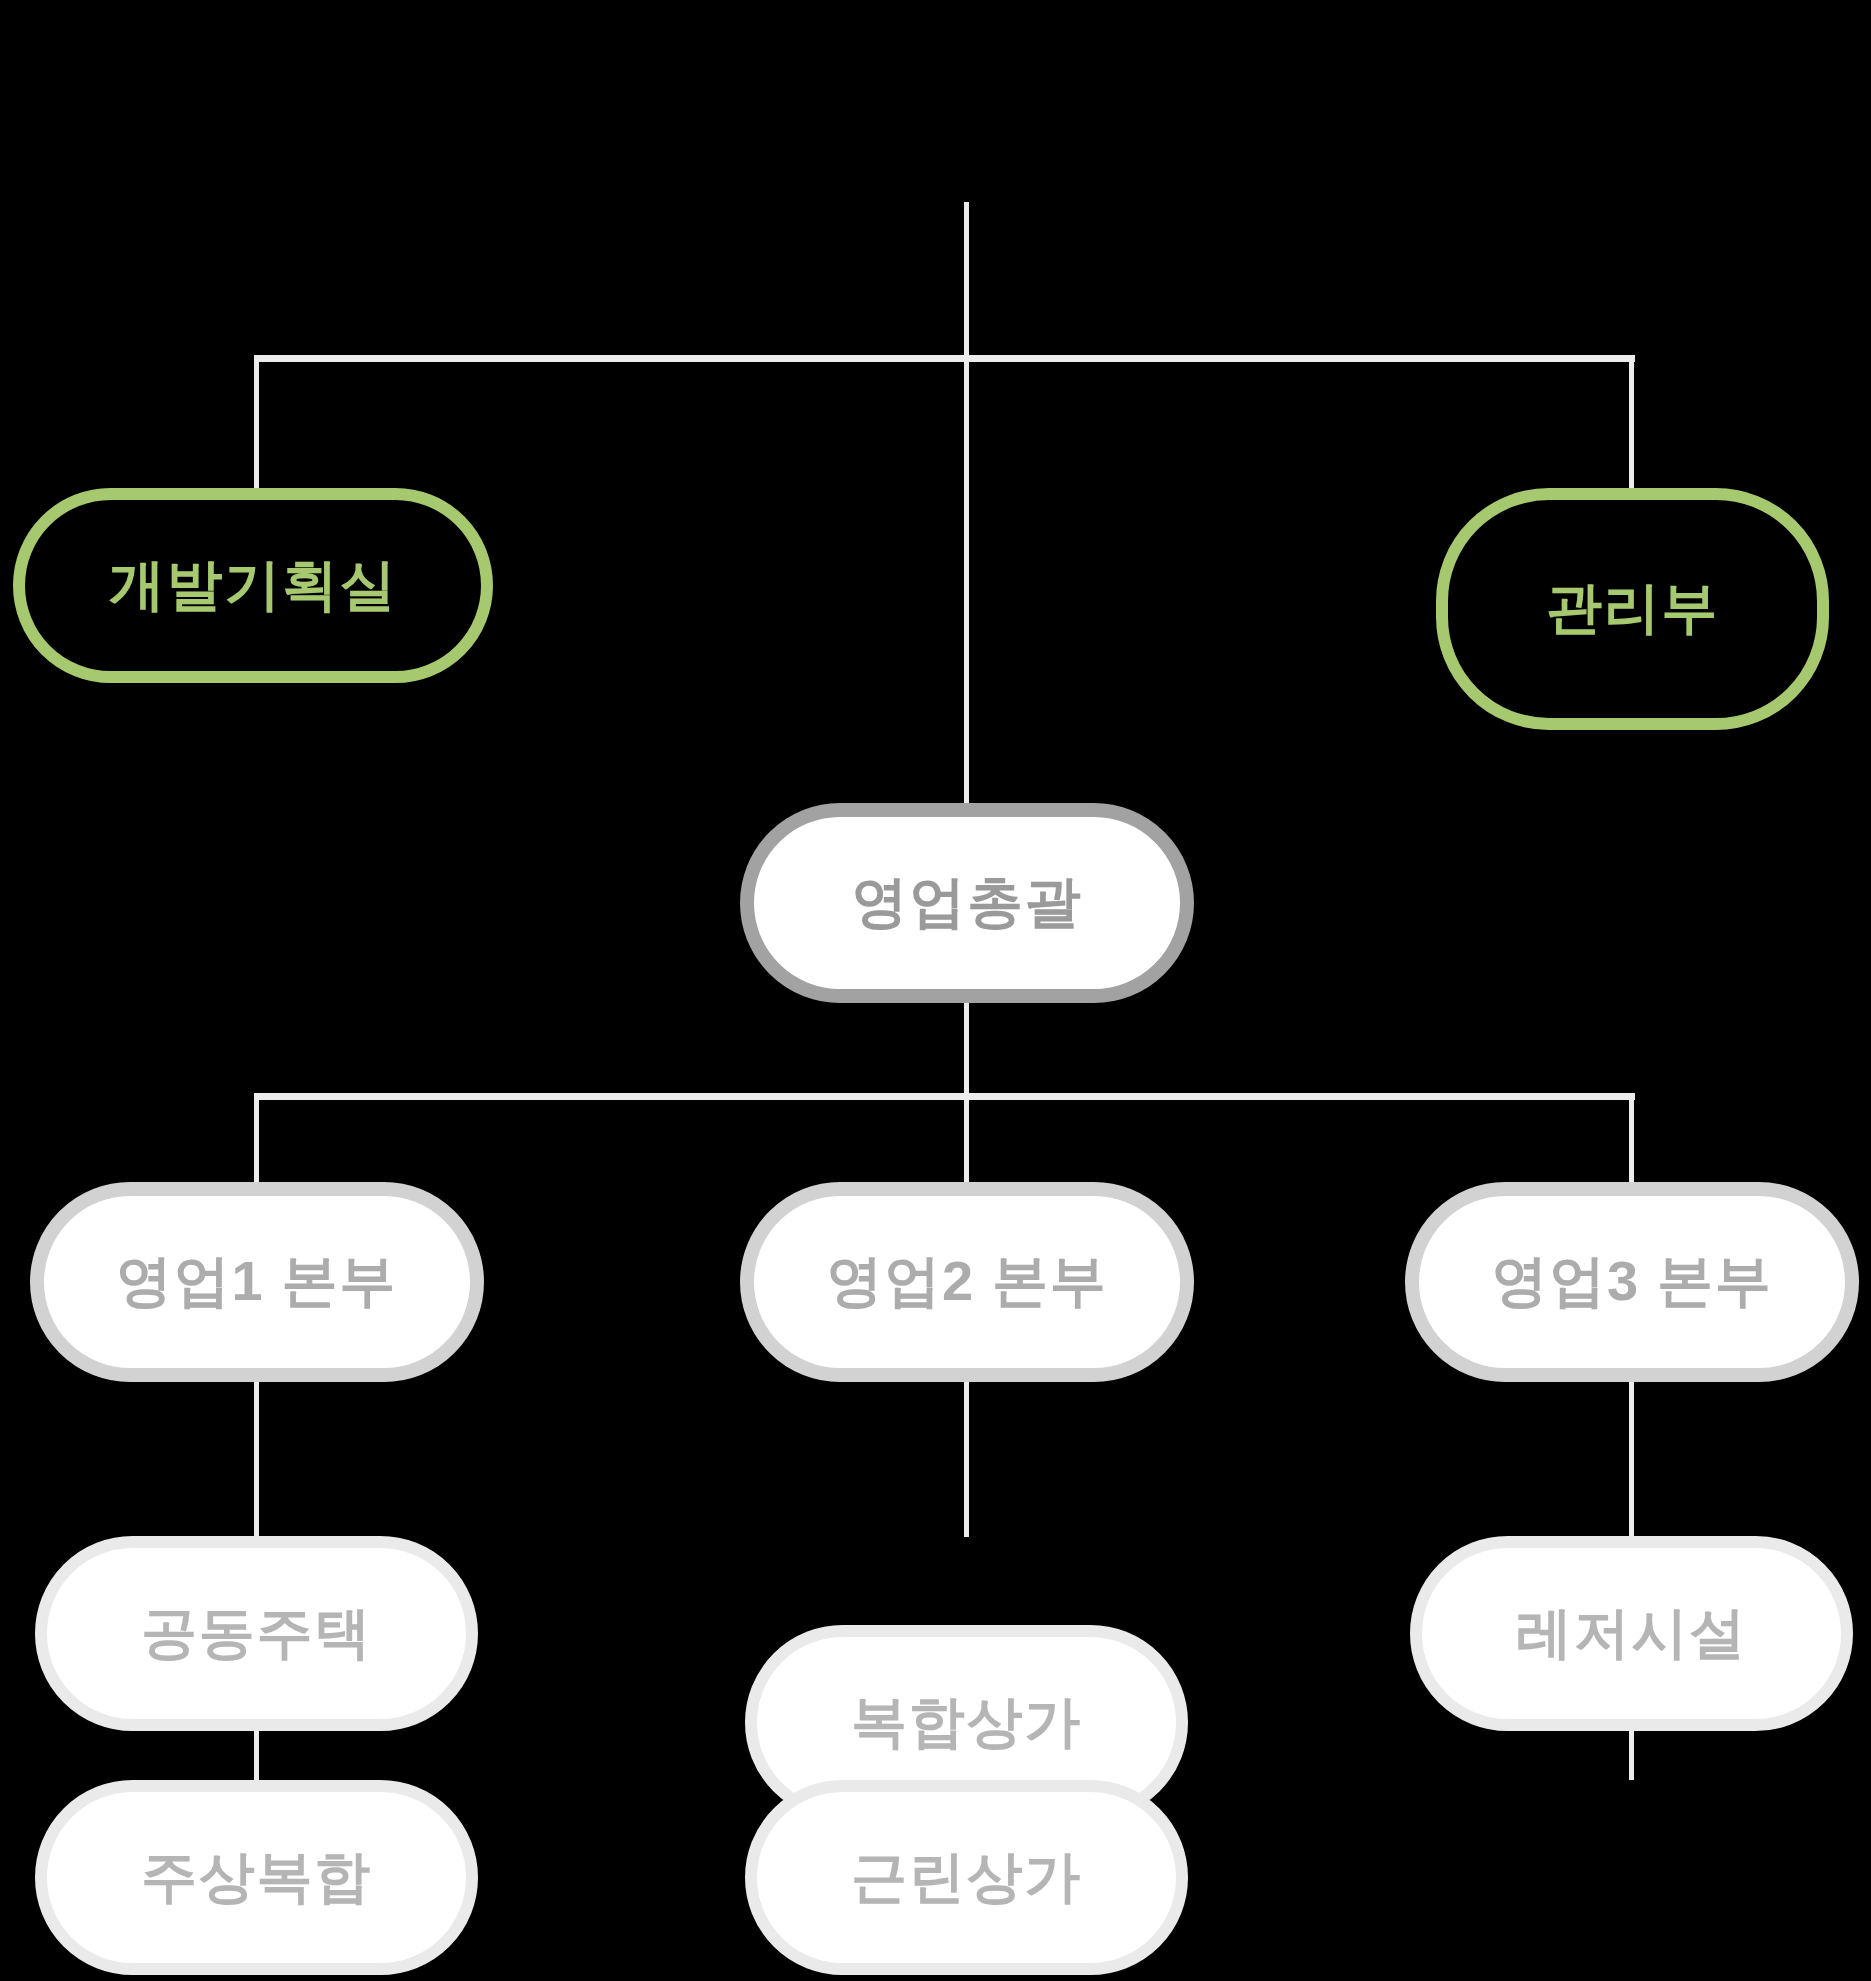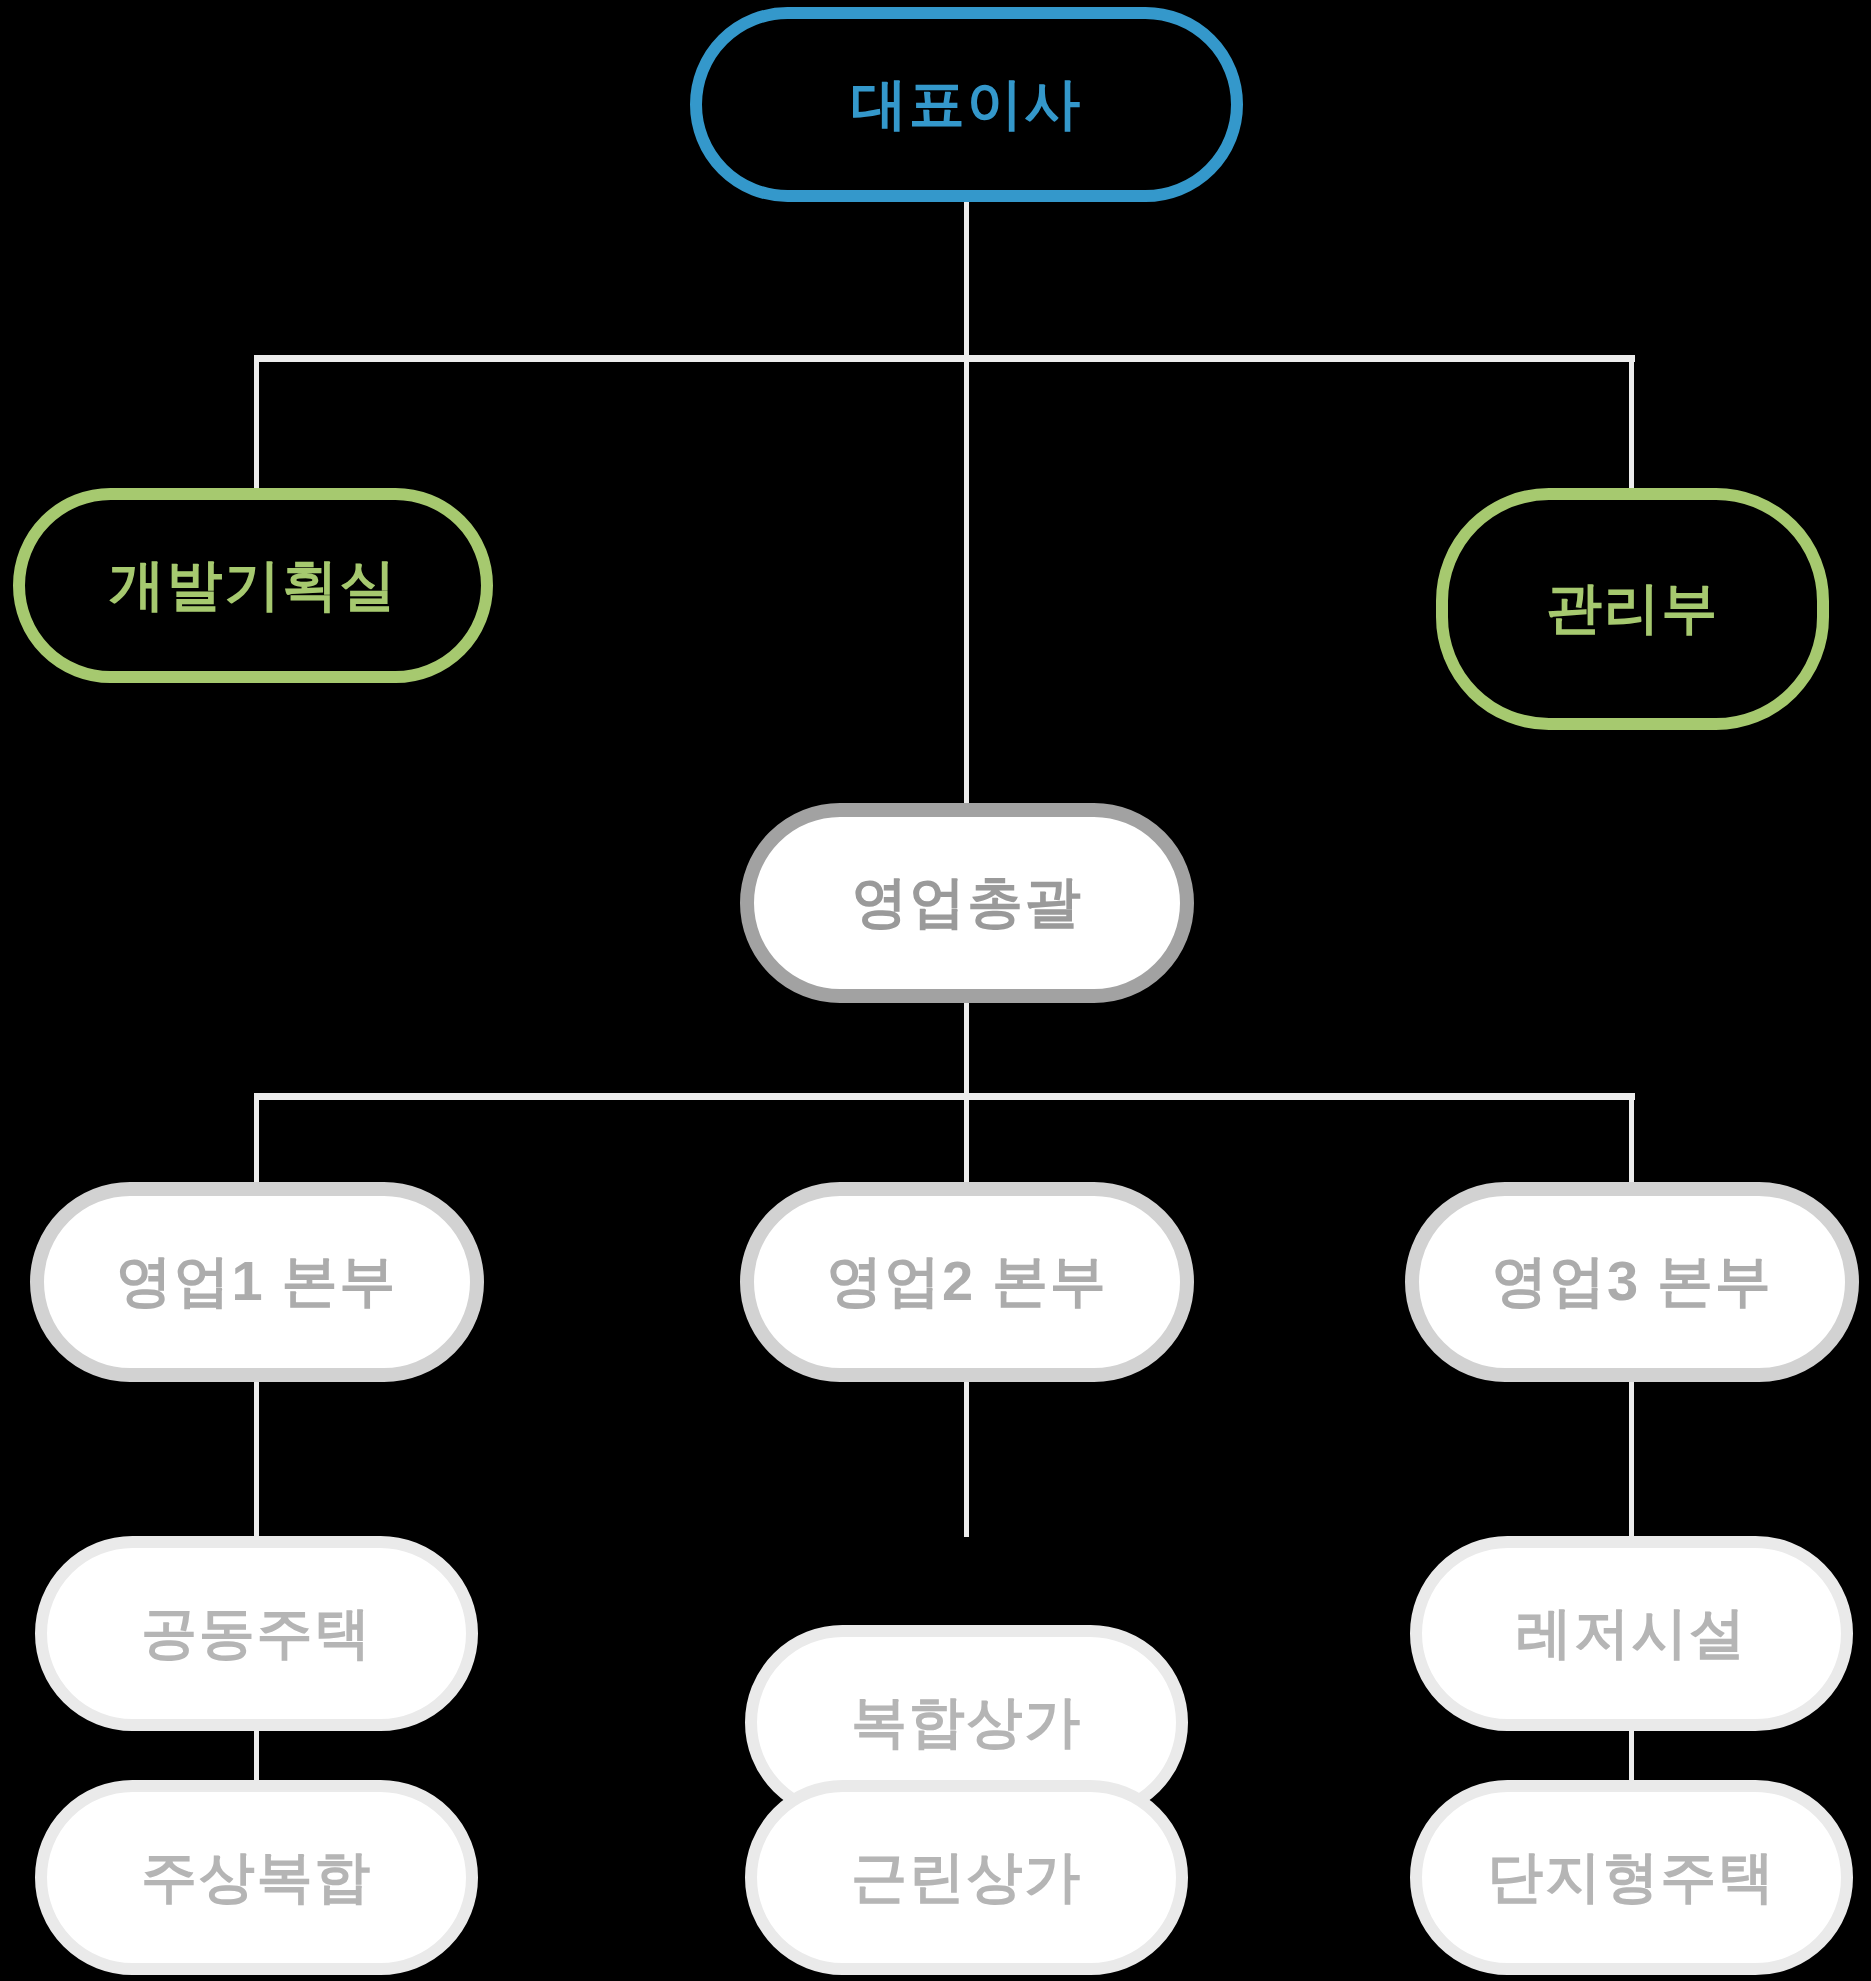--- a/index.html
+++ b/index.html
@@ -70,23 +70,20 @@
   <div class="line" style="left:254px;  top:1100px; width:5.2px; height:82px"></div>
   <div class="line" style="left:964px; top:1100px; width:5.2px; height:82px"></div>
   <div class="line" style="left:1629px; top:1100px; width:5.2px; height:82px"></div>
   <div class="line" style="left:254px;  top:1382px; width:5.2px; height:155px"></div>
   <div class="line" style="left:964px; top:1382px; width:5.2px; height:155px"></div>
   <div class="line" style="left:1629px; top:1382px; width:5.2px; height:155px"></div>
   <div class="line" style="left:254px;  top:1731px; width:5.2px; height:49px"></div>
   <div class="line" style="left:964px; top:1731px; width:5.2px; height:49px"></div>
   <div class="line" style="left:1629px; top:1731px; width:5.2px; height:49px"></div>
 
-  <div class="node blue" style="left:690px; top:7px; width:553px; height:195px">
-    <span class="node-label">대표이사</span>
-  </div>
 
   <div class="node green" style="left:13px; top:488px; width:480px; height:195px">
     <span class="node-label">개발기획실</span>
   </div>
   <div class="node green" style="left:1436px; top:488px; width:393px; height:242px">
     <span class="node-label">관리부</span>
   </div>
 
   <div class="node gray-strong" style="left:740px; top:803px; width:454px; height:200px">
     <span class="node-label">영업총괄</span>
@@ -111,18 +108,15 @@
   <div class="node gray-light" style="left:35px; top:1780px; width:443px; height:195px">
     <span class="node-label">주상복합</span>
   </div>
 
   <div class="node gray-light" style="left:1410px; top:1536px; width:443px; height:195px">
     <span class="node-label">레저시설</span>
   </div>
   <div class="node gray-light" style="left:745px; top:1780px; width:443px; height:195px">
     <span class="node-label">근린상가</span>
   </div>
-  <div class="node gray-light" style="left:1410px; top:1780px; width:443px; height:195px">
-    <span class="node-label">단지형주택</span>
-  </div>
 
 </div>
 
 
 </body></html>

